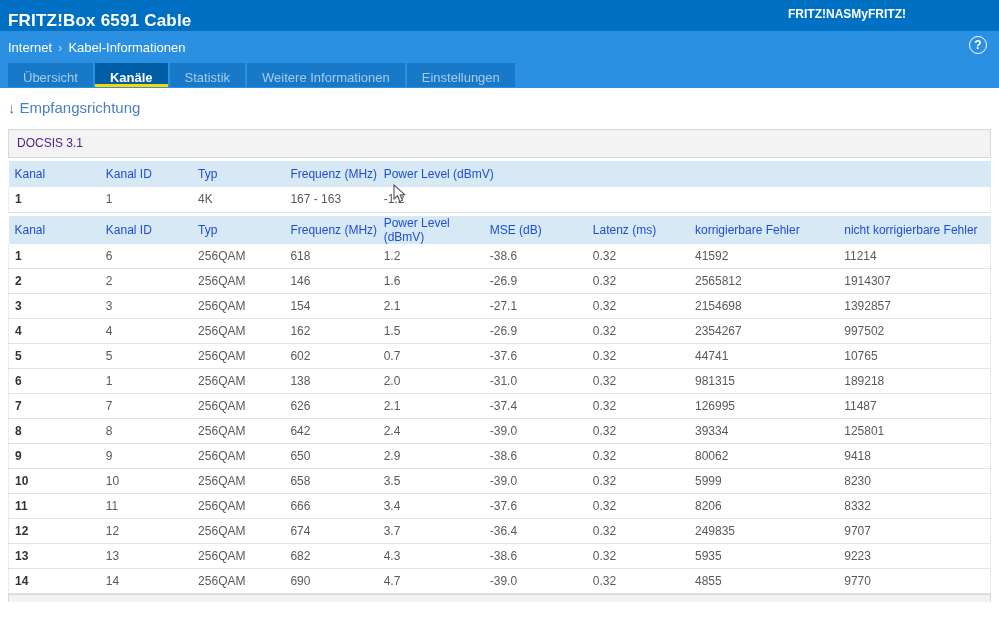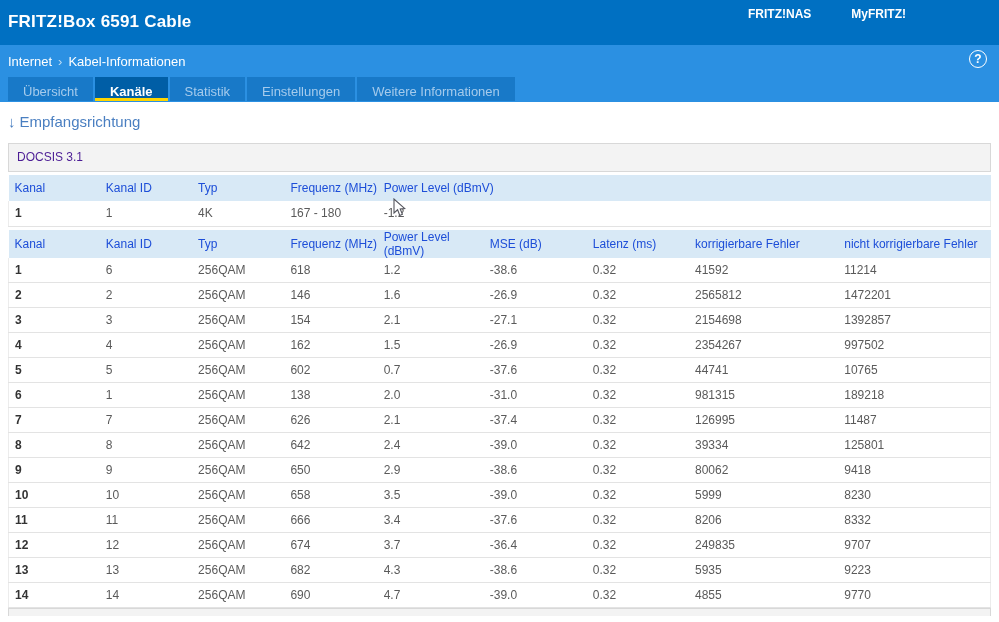--- a/index.html
+++ b/index.html
@@ -15,24 +15,24 @@
     --section-border:#D8D8D8;
     --row-border:#E3E3E3;
     --text-dark:#333333;
     --text-gray:#5A5A5A;
   }
   *{margin:0;padding:0;box-sizing:border-box;}
   html,body{width:999px;height:622px;overflow:hidden;background:#fff;
     font-family:"Liberation Sans", sans-serif;}
 
   
-  .app-header{height:45px;background:var(--header-blue);display:flex;align-items:flex-start;
+  .app-header{height:31px;background:var(--header-blue);display:flex;align-items:flex-end;
     padding:12px 0 0 8px;position:relative;}
   .app-title{color:#fff;font-size:17px;font-weight:bold;letter-spacing:.2px;}
-  .top-nav{position:absolute;right:93px;top:0;height:27px;display:flex;align-items:center;gap:40px;}
+  .top-nav{position:absolute;right:93px;top:0;height:27px;display:flex;align-items:center;}
   .top-nav a{color:#fff;font-size:12px;font-weight:bold;text-decoration:none;cursor:pointer;}
 
   
   .crumb-band{height:28px;background:var(--band-blue);display:flex;align-items:center;
     padding:16px 8px;position:relative;color:#fff;font-size:13px;}
   .crumb-band a{color:#fff;text-decoration:none;cursor:pointer;}
   .crumb-sep{color:#BFDDF5;margin:0 6px;font-size:13px;}
   .help-icon{position:absolute;right:12px;top:5px;width:18px;height:18px;border:1.5px solid #fff;
     border-radius:50%;color:#fff;font-size:12px;font-weight:bold;display:flex;
     align-items:center;justify-content:center;cursor:pointer;}
@@ -88,22 +88,22 @@
   <a>Internet</a>
   <span class="crumb-sep">›</span>
   <a>Kabel-Informationen</a>
   <div class="help-icon">?</div>
 </div>
 
 <div class="tab-bar">
   <div class="tab">Übersicht</div>
   <div class="tab active">Kanäle</div>
   <div class="tab">Statistik</div>
+  <div class="tab">Weitere Informationen</div>
   <div class="tab">Einstellungen</div>
-  <div class="tab">Weitere Informationen</div>
 </div>
 
 <div class="content">
 
   <a class="direction-link"><span class="arrow">↓</span><span>Empfangsrichtung</span></a>
 
   
   <div class="section-head">DOCSIS 3.1</div>
   <table class="tbl31">
     <colgroup>
@@ -120,21 +120,21 @@
           <th>Typ</th>
           <th>Frequenz (MHz)</th>
           <th>Power Level (dBmV)</th>
         </tr>
     </thead>
     <tbody>
         <tr>
           <td class="c-first">1</td>
           <td>1</td>
           <td>4K</td>
-          <td>167 - 180</td>
+          <td>167 - 163</td>
           <td>-1.2</td>
         </tr>
       </tbody>
   </table>
 
   
   <table>
     <colgroup>
       <col style="width:9.3%">
         <col style="width:9.4%">
@@ -173,21 +173,21 @@
         </tr>
         <tr>
           <td class="c-first">2</td>
           <td>2</td>
           <td>256QAM</td>
           <td>146</td>
           <td>1.6</td>
           <td>-26.9</td>
           <td>0.32</td>
           <td>2565812</td>
-          <td>1472201</td>
+          <td>1914307</td>
         </tr>
         <tr>
           <td class="c-first">3</td>
           <td>3</td>
           <td>256QAM</td>
           <td>154</td>
           <td>2.1</td>
           <td>-27.1</td>
           <td>0.32</td>
           <td>2154698</td>

